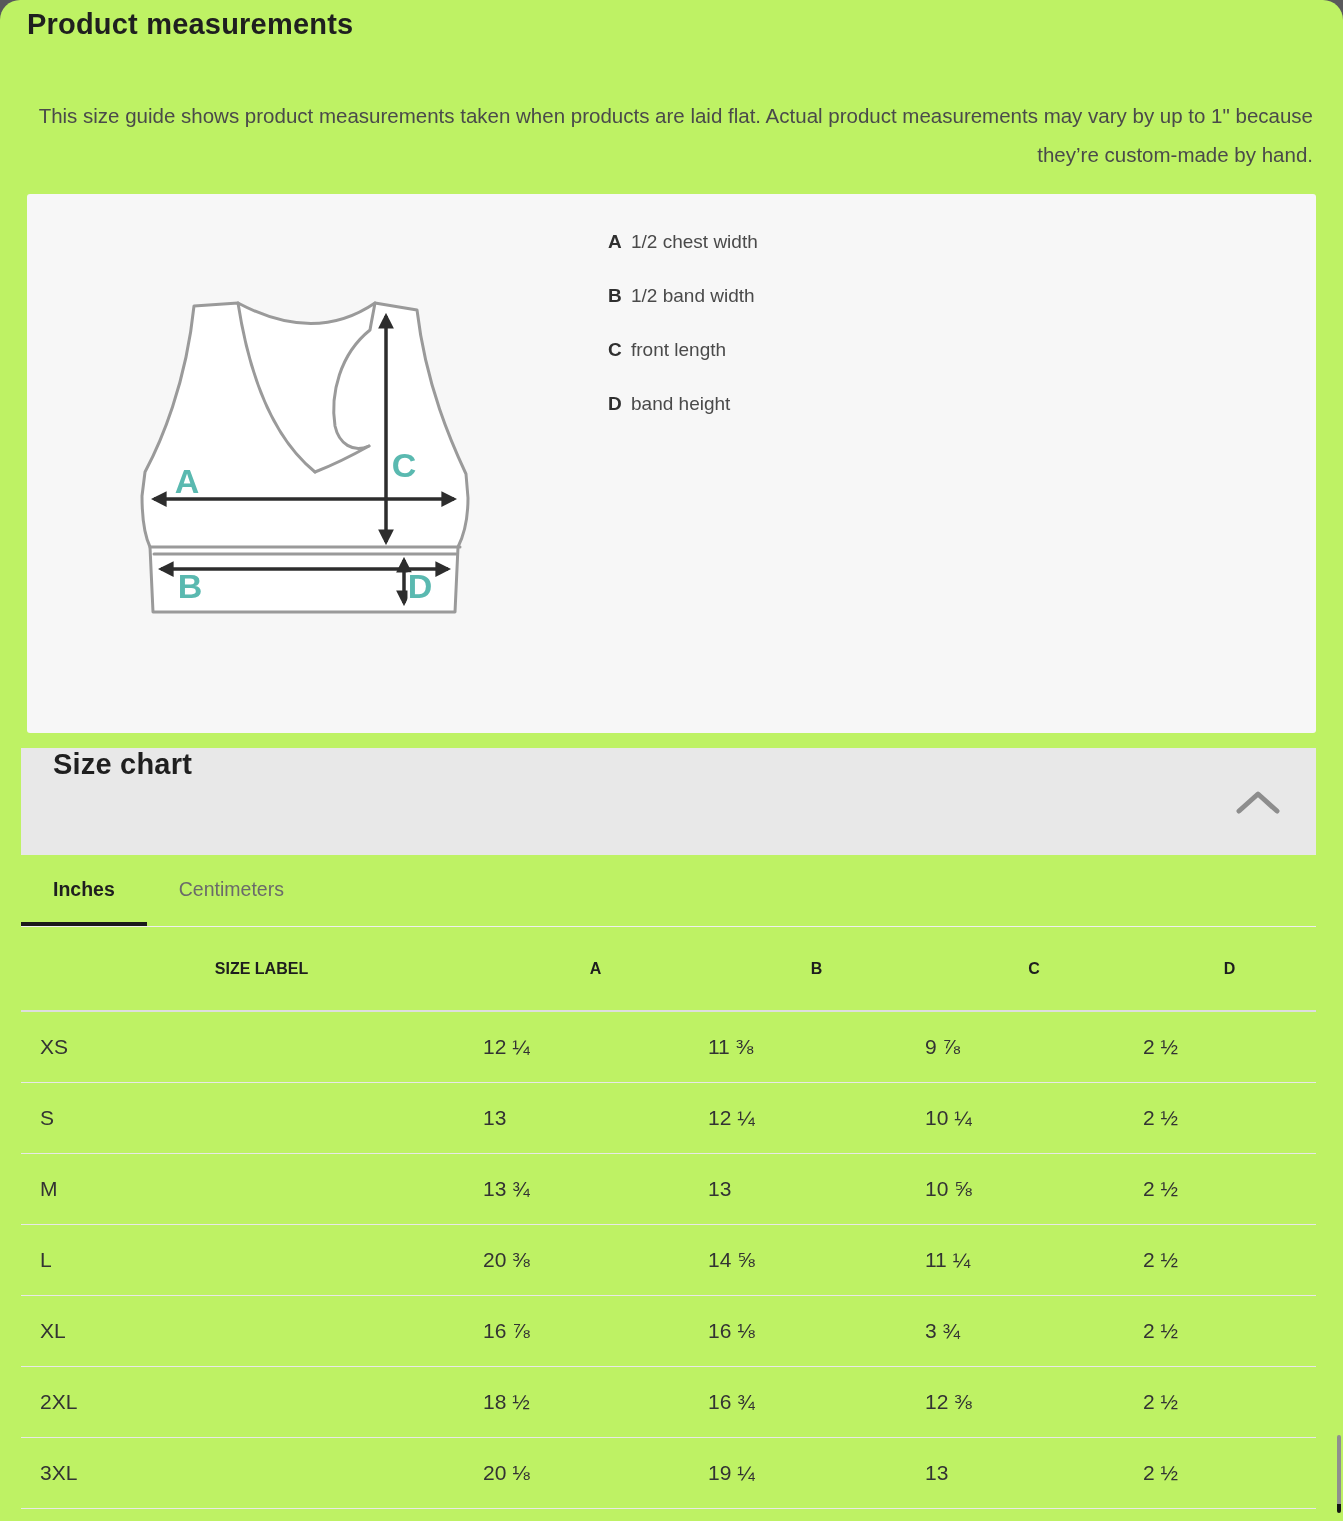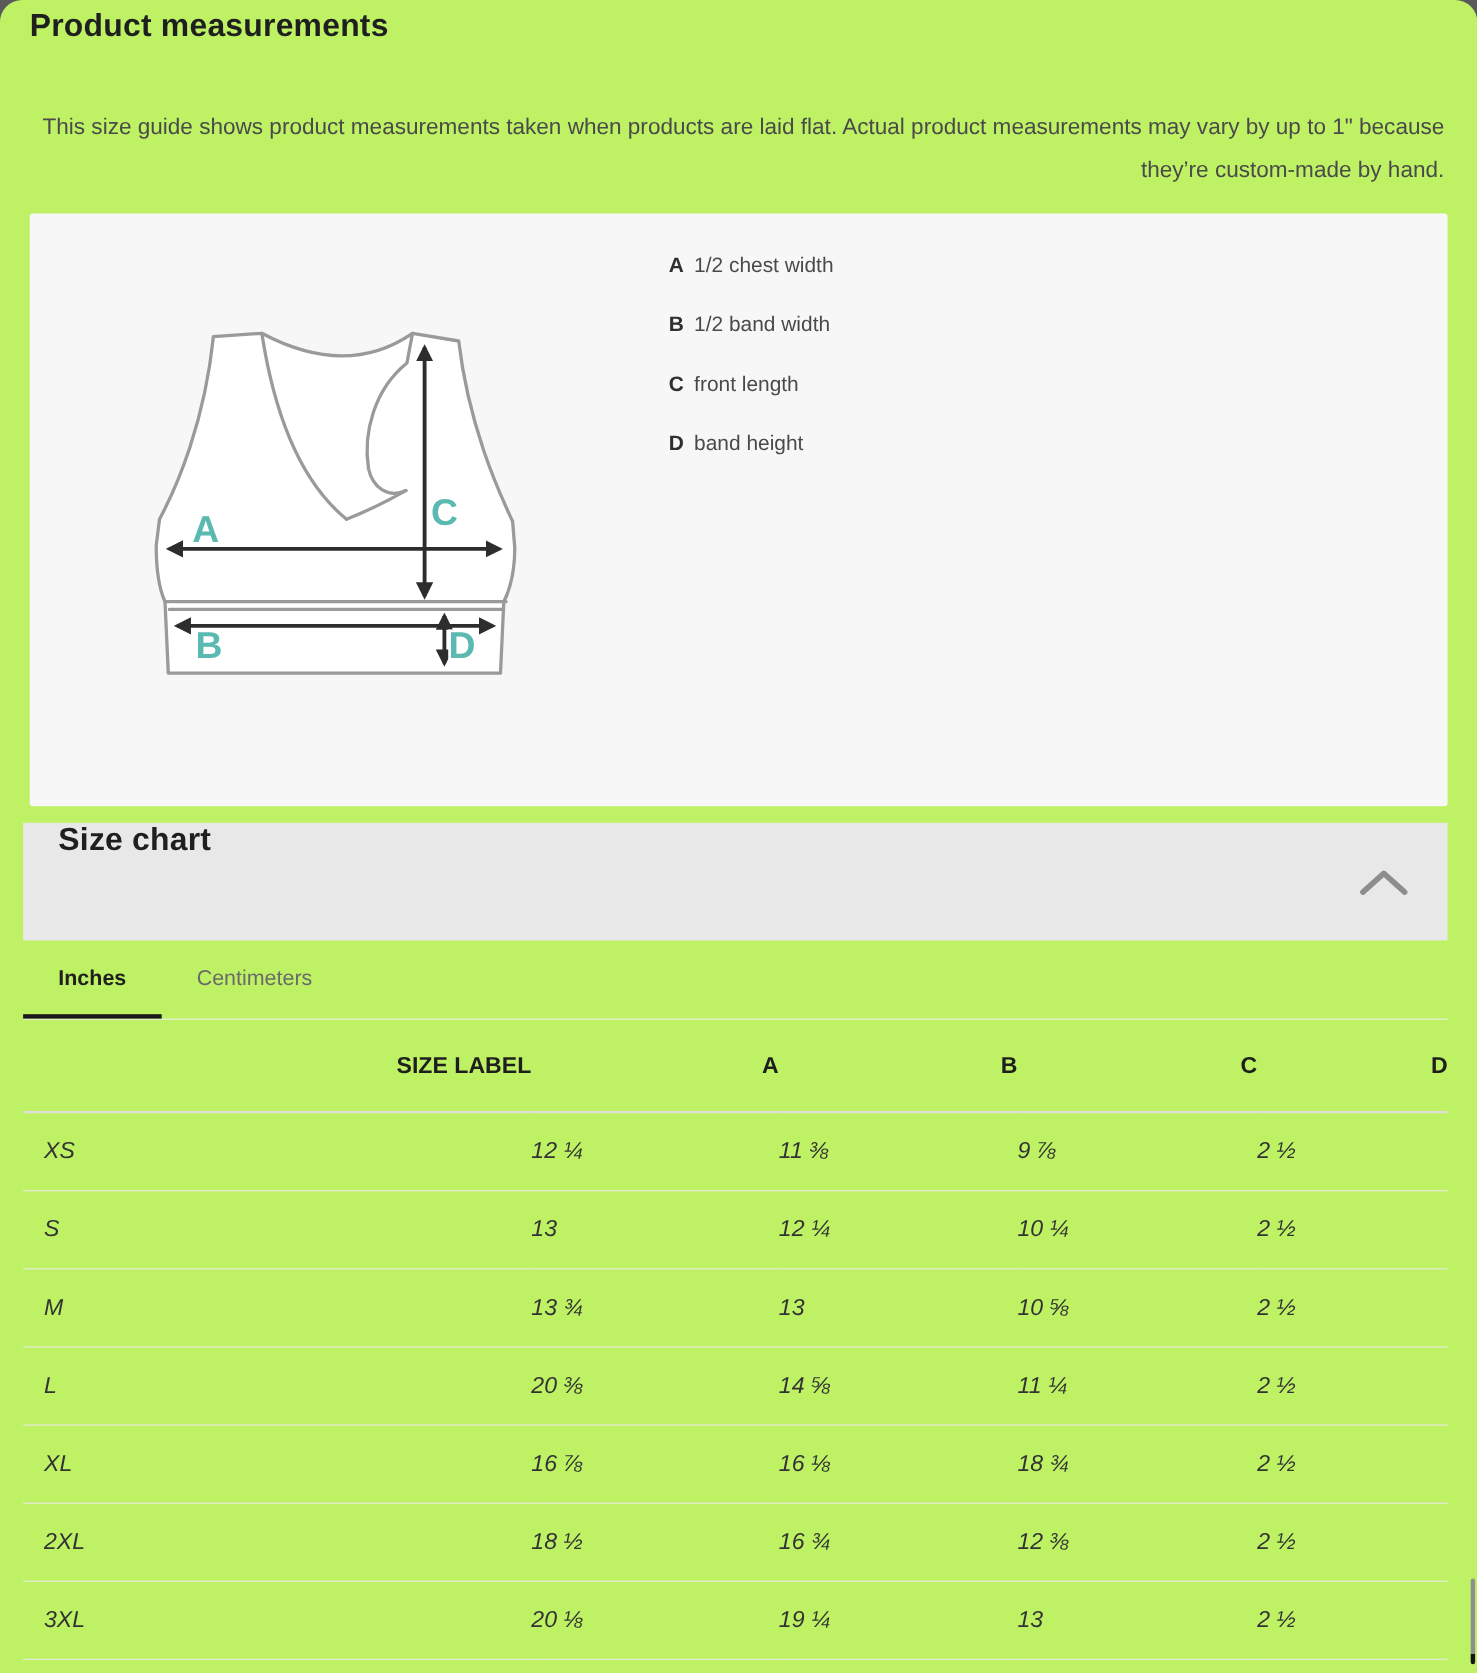--- a/index.html
+++ b/index.html
@@ -84,30 +84,29 @@
   .table-wrap{
     position:absolute;left:21px;top:927px;width:1295px;
   }
   table.size-table{
     width:100%;
     border-collapse:collapse;
     table-layout:fixed;
   }
   table.size-table th{
     height:84px;
-    text-align:right;vertical-align:middle;
-    font-size:21px;font-weight:bold;color:#1e1e1e;
+    text-align:center;vertical-align:middle;
+    font-size:16px;font-weight:bold;color:#1e1e1e;
     border-bottom:2px solid var(--divider-strong);
   }
   table.size-table td{
     height:71px;
     vertical-align:middle;
     font-size:21px;color:#333333;
     border-bottom:1px solid var(--divider);
-    font-style:italic;
   }
   table.size-table th:first-child,
   table.size-table td:first-child{padding-left:19px;}
   .col-size{width:462px;}
   .col-a{width:225px;}
   .col-b{width:217px;}
   .col-c{width:218px;}
   .scroll-thumb{
     position:absolute;right:2px;top:1435px;width:4px;height:78px;
     background:linear-gradient(#8f8f8f 0 88%, #151515 88%);
@@ -231,21 +230,21 @@
           <td>L</td>
           <td>20 ⅜</td>
           <td>14 ⅝</td>
           <td>11 ¼</td>
           <td>2 ½</td>
         </tr>
         <tr>
           <td>XL</td>
           <td>16 ⅞</td>
           <td>16 ⅛</td>
-          <td>18 ¾</td>
+          <td>3 ¾</td>
           <td>2 ½</td>
         </tr>
         <tr>
           <td>2XL</td>
           <td>18 ½</td>
           <td>16 ¾</td>
           <td>12 ⅜</td>
           <td>2 ½</td>
         </tr>
         <tr>

